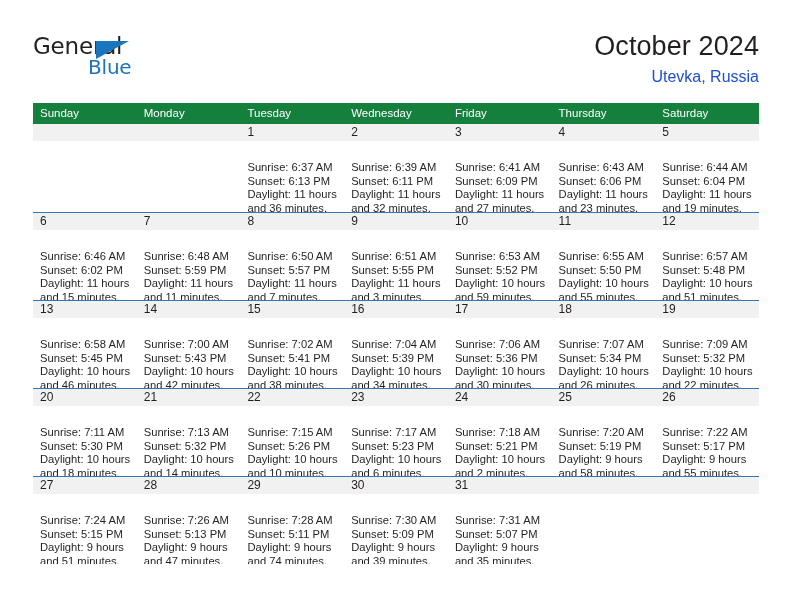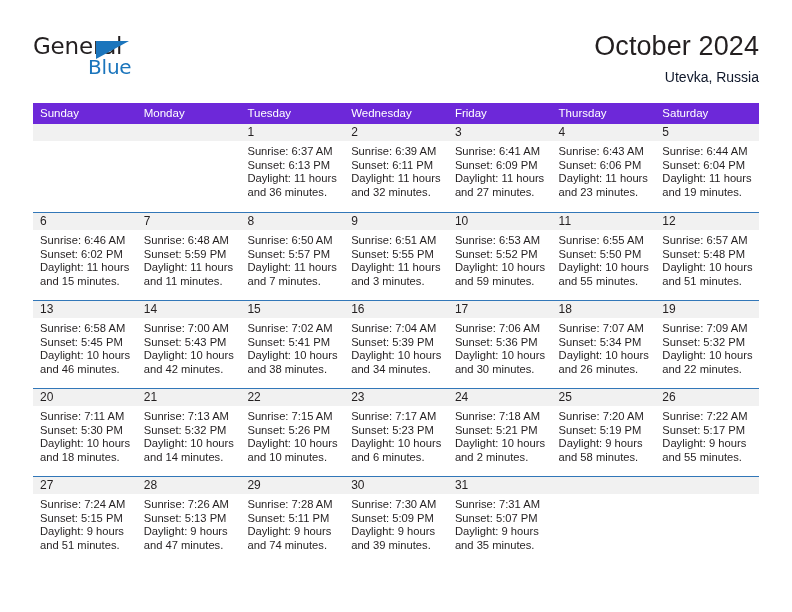--- a/index.html
+++ b/index.html
@@ -75,36 +75,36 @@
   }
   .cal-title {
     font-size: 27px;
     line-height: 32px;
     font-weight: normal;
     color: #231f20;
     margin: 0;
     letter-spacing: 0.1px;
   }
   .cal-subtitle {
-    font-size: 14px;
+    font-size: 16px;
     line-height: 20px;
     margin: 5px 0 0 0;
-    color: #0f172a;
+    color: #1d4ed8;
   }
 
   
   .calendar {
     position: absolute;
     left: 33px;
     top: 103px;
     width: 726px;
   }
   .dow-row {
     display: flex;
-    background: #6d28d9;
+    background: #15803d;
     height: 21px;
   }
   .dow {
     flex: 1 1 0;
     color: #ffffff;
     font-size: 11.5px;
     line-height: 21px;
     padding-left: 7px;
     box-sizing: border-box;
     white-space: nowrap;
@@ -128,21 +128,21 @@
   .cell-daynum {
     height: 17px;
     background: #f1f1f1;
     font-size: 12px;
     line-height: 17px;
     padding-left: 7px;
     color: #231f20;
     box-sizing: border-box;
   }
   .cell-body {
-    padding: 4px 6px 0 7px;
+    padding: 20px 6px 0 7px;
     font-size: 11.2px;
     line-height: 13.6px;
     color: #231f20;
   }
   .cell-body div {
     white-space: nowrap;
   }
   .cell.empty .cell-daynum {
     background: #f1f1f1;
   }

